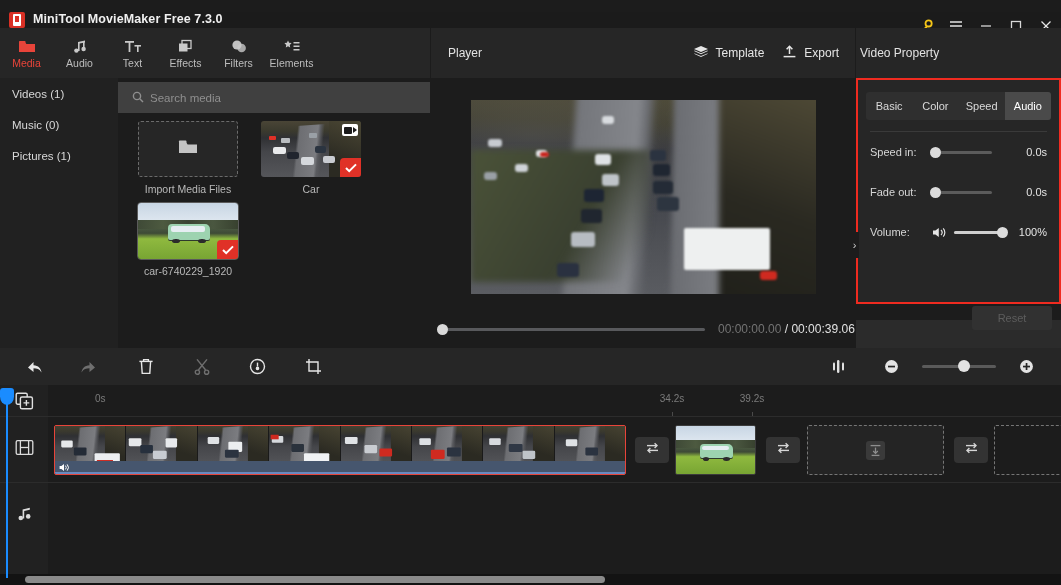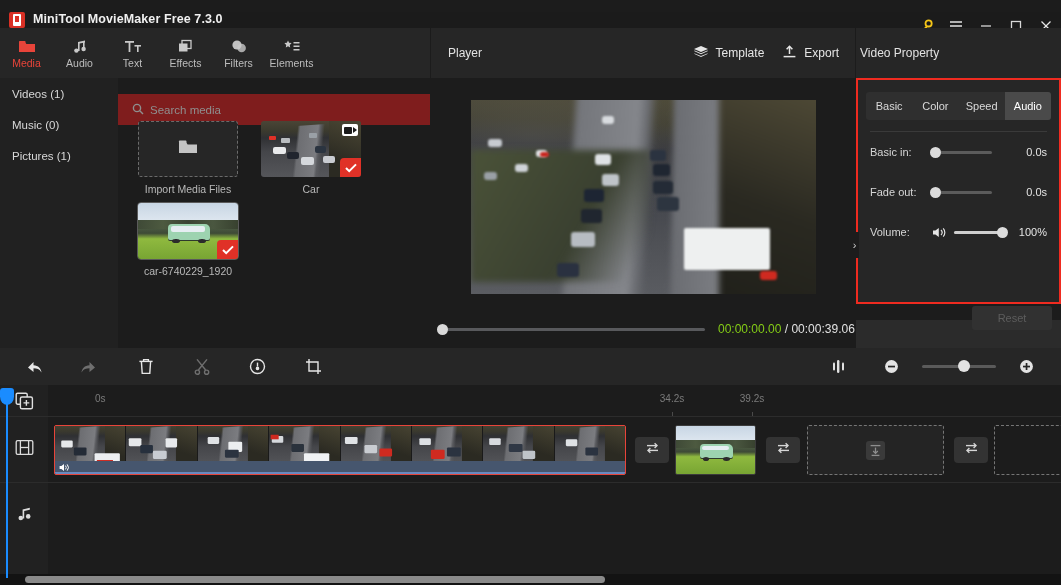--- a/index.html
+++ b/index.html
@@ -66,22 +66,22 @@
   .ml-item {
     height: 31px; display: flex; align-items: center; padding-left: 12px;
     color: #d8d8d8; font-size: 11.5px; position: relative;
   }
   .ml-item.active { background: #2d2d2d; color: #fff; }
   .ml-item.active::before {
     content: ""; position: absolute; left: 0; top: 0; bottom: 0; width: 3px;
     background: #e8443a;
   }
   .ml-searchrow {
-    position: absolute; left: 118px; top: 16px; right: 0; height: 31px;
-    background: #7f1d1d; display: flex; align-items: center;
+    position: absolute; left: 118px; top: 4px; right: 0; height: 31px;
+    background: #404040; display: flex; align-items: center;
   }
   .ml-search { display: flex; align-items: center; gap: 6px; margin-left: 14px; }
   .ml-search .ph { color: #8f8f8f; font-size: 11.5px; }
   .ml-yt { display: flex; align-items: center; gap: 6px; margin-left: auto; margin-right: 12px; }
   .ml-yt .lbl { color: #d8d8d8; font-size: 11.5px; }
 
   .ml-grid {
     position: absolute; left: 118px; top: 31px; right: 0; bottom: 0;
     padding: 12px 0 0 14px;
   }
@@ -199,21 +199,21 @@
   .pl-seekrow { display: flex; align-items: center; height: 26px; }
   .pl-seek {
     position: relative; height: 3px; background: #58595c; border-radius: 2px;
     margin-left: 10px; width: 264px;
   }
   .pl-seek .knob {
     position: absolute; left: -4px; top: -4px; width: 11px; height: 11px;
     background: #d9d9d9; border-radius: 50%;
   }
   .pl-time { margin-left: 13px; font-size: 12px; color: #e0e0e0; white-space: nowrap; }
-  .pl-time .cur { color: #84cc16; }
+  .pl-time .cur { color: #737373; }
   .pl-btnrow { display: flex; align-items: center; height: 34px; padding: 0 10px; }
   .pbtn { width: 26px; height: 30px; display: flex; align-items: center; justify-content: center; color: #e8e8e8; }
   .pbtn.dim { color: #6e6e6e; }
   .pl-vol { position: relative; width: 104px; height: 3px; background: #6e6f72; border-radius: 2px; margin-left: 7px; }
   .pl-vol .knob { position: absolute; right: -4px; top: -4px; width: 11px; height: 11px; background: #d9d9d9; border-radius: 50%; }
   .pl-right { margin-left: auto; display: flex; align-items: center; gap: 12px; }
   .pl-ratio {
     width: 68px; height: 22px; background: #333333; border-radius: 3px;
     display: flex; align-items: center; color: #cfcfcf; font-size: 11px; padding: 0 7px;
   }
@@ -678,21 +678,21 @@
       <div class="pp-collapse">›</div>
       <div class="pp-tabs">
         <div class="pp-tab">Basic</div>
         <div class="pp-tab">Color</div>
         <div class="pp-tab">Speed</div>
         <div class="pp-tab active">Audio</div>
       </div>
       <div class="pp-div"></div>
 
       <div class="pp-row">
-        <div class="lbl">Basic in:</div>
+        <div class="lbl">Speed in:</div>
         <div class="pp-slider">
           <div class="knob left"></div>
         </div>
         <div class="pp-val">0.0s</div>
       </div>
 
       <div class="pp-row">
         <div class="lbl">Fade out:</div>
         <div class="pp-slider">
           <div class="knob left"></div>

